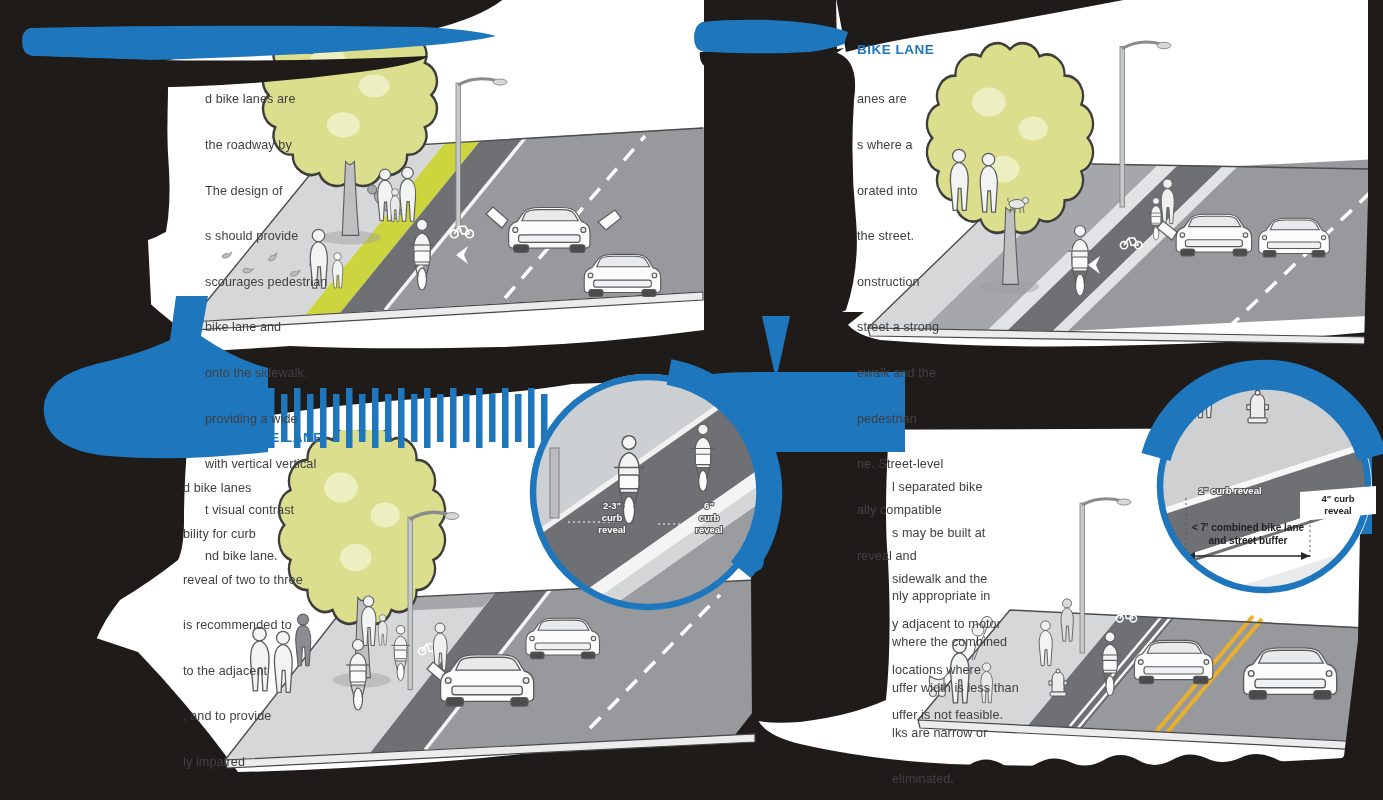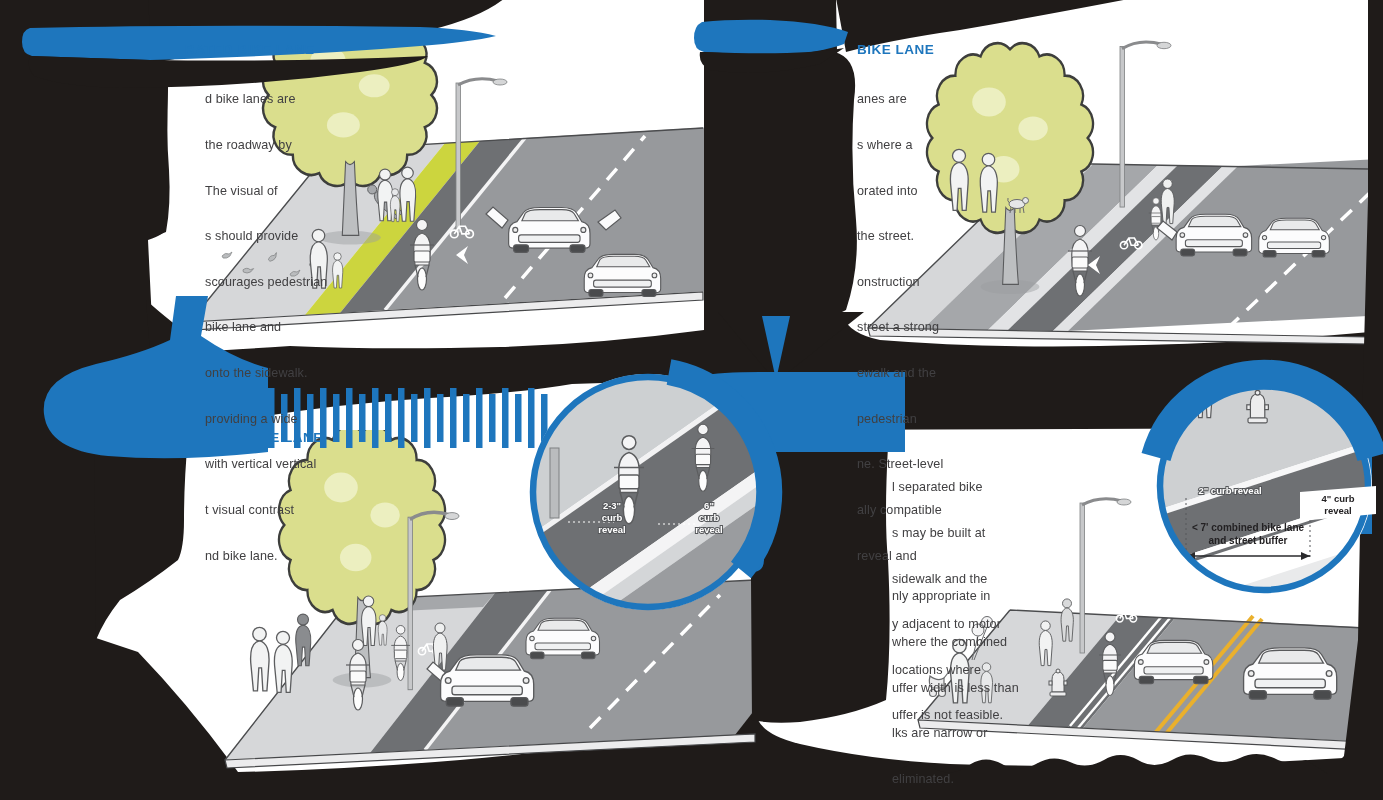--- a/index.html
+++ b/index.html
@@ -325,21 +325,21 @@
   <text class="ilabs" x="1338" y="502">4" curb</text>
   <text class="ilabs" x="1338" y="514">reveal</text>
 
   <text class="hdr" x="185" y="54">RATED BIKE LANE</text>
   <text class="hdr" x="857" y="54">BIKE LANE</text>
 </svg>
 
 <div class="tb" id="tb-tl" style="left:168px;top:62px;margin-left:37px;">
   <div>d bike lanes are</div>
   <div>the roadway by</div>
-  <div>The visual of</div>
+  <div>The design of</div>
   <div>s should provide</div>
   <div>scourages pedestrian</div>
   <div>bike lane and</div>
   <div>onto the sidewalk.</div>
   <div>providing a wide</div>
   <div>with vertical vertical</div>
   <div>t visual contrast</div>
   <div>nd bike lane.</div>
 </div>
 
@@ -350,20 +350,29 @@
   <div>the street.</div>
   <div>onstruction</div>
   <div>street a strong</div>
   <div>ewalk and the</div>
   <div>pedestrian</div>
   <div>ne. Street-level</div>
   <div>ally compatible</div>
   <div>reveal and</div>
 </div>
 
+<div class="tb" id="tb-bl" style="left:183px;top:451px;">
+  <div>d bike lanes</div>
+  <div>bility for curb</div>
+  <div>reveal of two to three</div>
+  <div>is recommended to</div>
+  <div>to the adjacent</div>
+  <div>, and to provide</div>
+  <div>ly impaired</div>
+</div>
 
 <div class="tb" id="tb-br1" style="left:892px;top:450px;">
   <div>l separated bike</div>
   <div>s may be built at</div>
   <div>sidewalk and the</div>
   <div>y adjacent to motor</div>
   <div>locations where</div>
   <div>uffer is not feasible.</div>
 </div>
 

